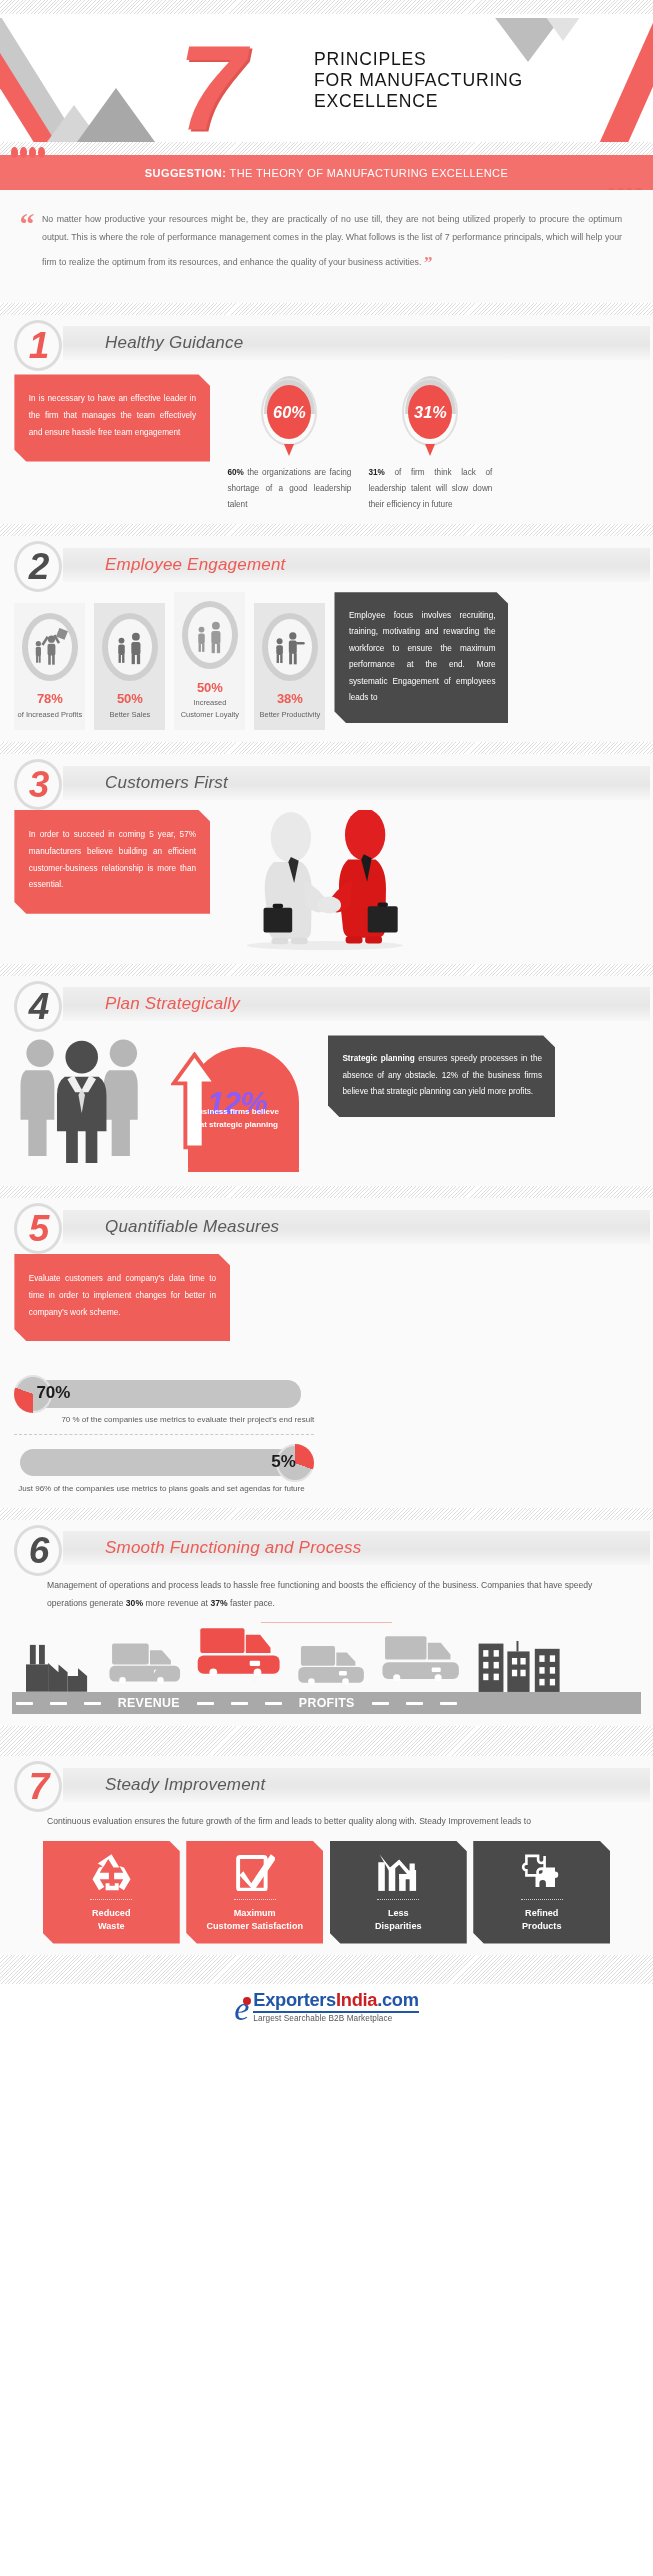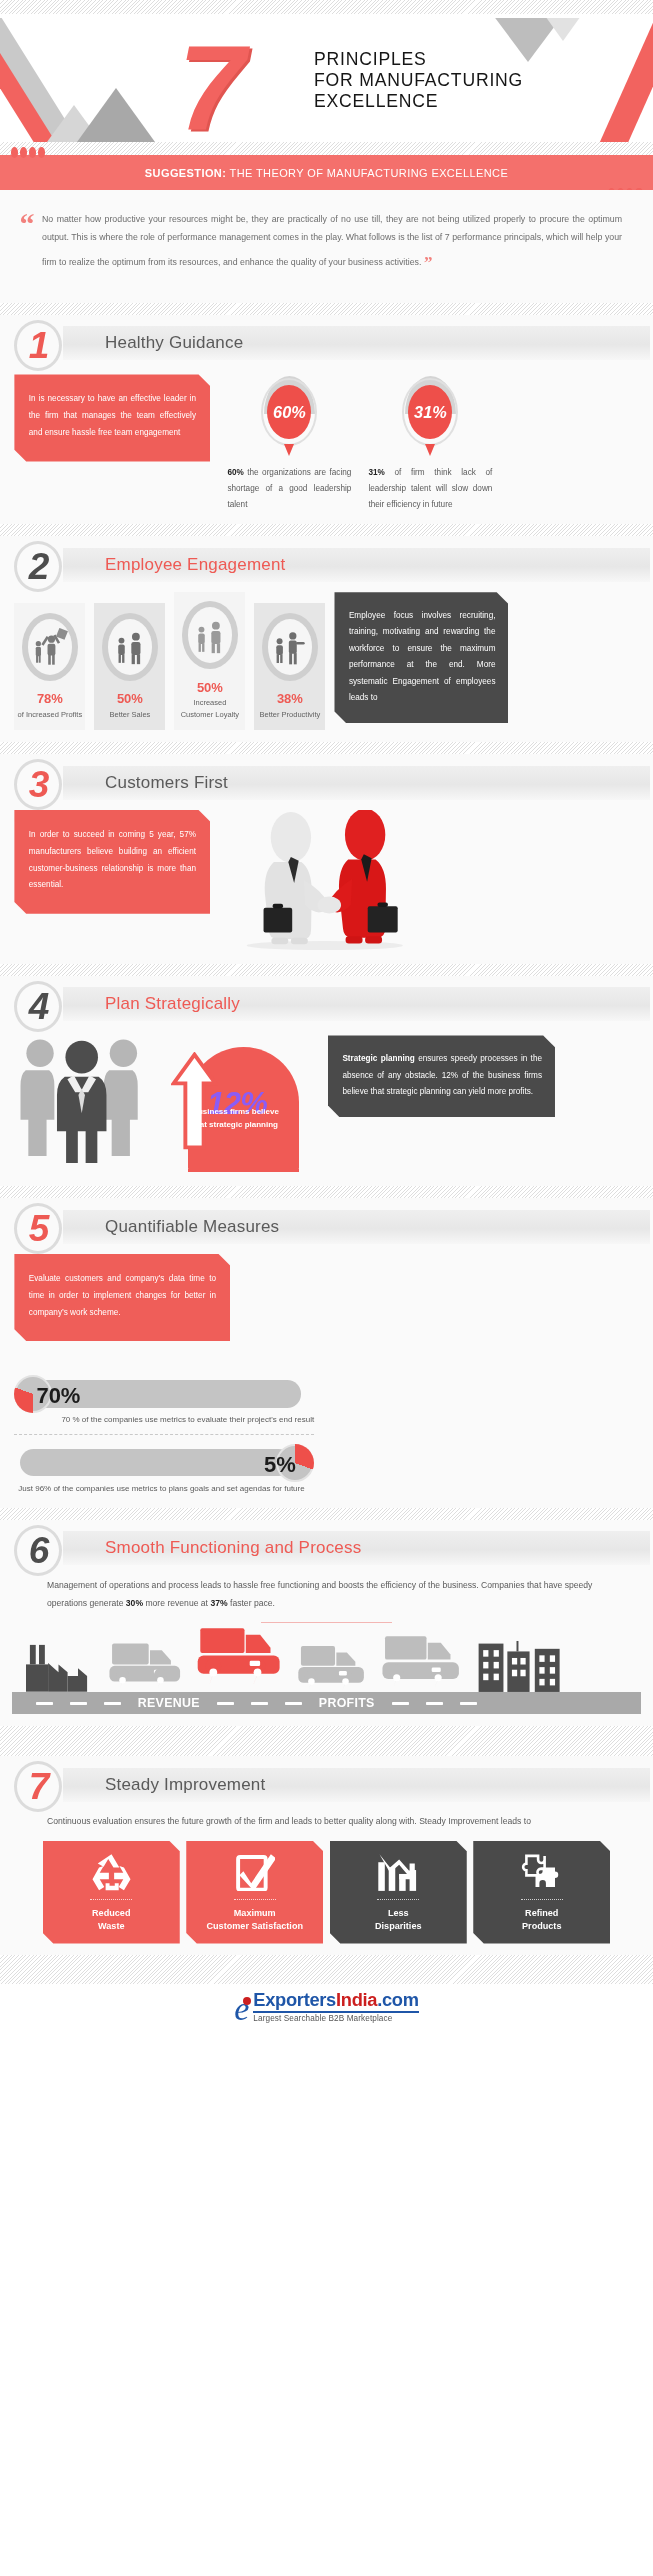--- a/index.html
+++ b/index.html
@@ -108,21 +108,21 @@
   }
   .num-badge span {
     font-size: 37px; font-weight: 700; line-height: 1;
     font-style: italic; letter-spacing: -1.3px;
   }
   .num-red { color: #ee5a54; }
   .num-dark { color: #4d4d4d; }
   .head-bar {
     position: absolute; left: 63px; right: 3px; top: 11.8px; height: 34px;
     background: linear-gradient(to bottom, #efefef 0%, #e7e7e7 55%, #f7f7f7 100%);
-    display: flex; align-items: center;
+    display: flex; align-items: center; font-style: italic;
   }
   .head-title { margin-left: 42px; font-size: 17px; font-weight: 400; letter-spacing: 0.2px; }
   .t-dark { color: #5a5a5a; }
   .t-red { color: #ee5a54; }
 
   
   .red-card {
     background: #ef5e59; color: #fff;
     padding: 17px 14.4px 19.6px 14.4px;
     font-size: 8.2px; line-height: 2.05; text-align: justify;
@@ -186,21 +186,21 @@
   .bar-knob {
     position: absolute; top: 0; width: 38px; height: 38px;
     border: 2px solid #e3e3e3; border-radius: 50%; background: #c4c4c4;
     display: flex; align-items: center; justify-content: center;
   }
   .bar-knob::before {
     content: ""; position: absolute; width: 38px; height: 38px; border-radius: 50%;
   }
   .knob-left::before { background: conic-gradient(from 180deg, #ee4f4a 0deg 110deg, transparent 110deg 360deg); }
   .knob-right::before { background: conic-gradient(from 0deg, #ee4f4a 0deg 110deg, transparent 110deg 360deg); }
-  .bar-pct { position: absolute; font-size: 22px; font-weight: 700; color: #1c1c1c; z-index: 4; white-space: nowrap; }
+  .bar-pct { position: absolute; font-size: 17px; font-weight: 700; color: #1c1c1c; z-index: 4; white-space: nowrap; }
   .bar-note { font-size: 8px; line-height: 1.9; color: #5b5b5b; }
   .dot-div { border-top: 0.7px dashed #c9c9c9; margin: 6.5px 0 9.1px; }
 
   
   .s6-text { font-size: 8.6px; line-height: 2.1; color: #5a5a5a; padding: 0 47px 0 47px; text-align: left; }
   .s6-text b { color: #222; font-weight: 700; }
   .s6-rule { width: 131px; height: 1.3px; background: #f3b6b4; margin: 10.5px auto 3.9px; }
   .road {
     margin: 0 11.8px; height: 22px; background: #a9a9a9; position: relative;
     display: flex; align-items: center;
@@ -661,21 +661,21 @@
             <rect x="113" y="28" width="8" height="10"></rect>
           <rect x="97" y="46" width="8" height="10"></rect>
             <rect x="113" y="46" width="8" height="10"></rect>
           <rect x="97" y="64" width="8" height="10"></rect>
             <rect x="113" y="64" width="8" height="10"></rect>
         </g>
       </svg>
     </div>
 
     <div class="road">
-      <div style="display:flex;align-items:center;gap:17px;padding-left:24px;width:100%;">
+      <div style="display:flex;align-items:center;gap:17px;padding-left:4px;width:100%;">
         <i class="road-dash"></i>
           <i class="road-dash"></i>
           <i class="road-dash"></i>
         <span class="road-label">REVENUE</span>
         <i class="road-dash"></i>
           <i class="road-dash"></i>
           <i class="road-dash"></i>
         <span class="road-label">PROFITS</span>
         <i class="road-dash"></i>
           <i class="road-dash"></i>

